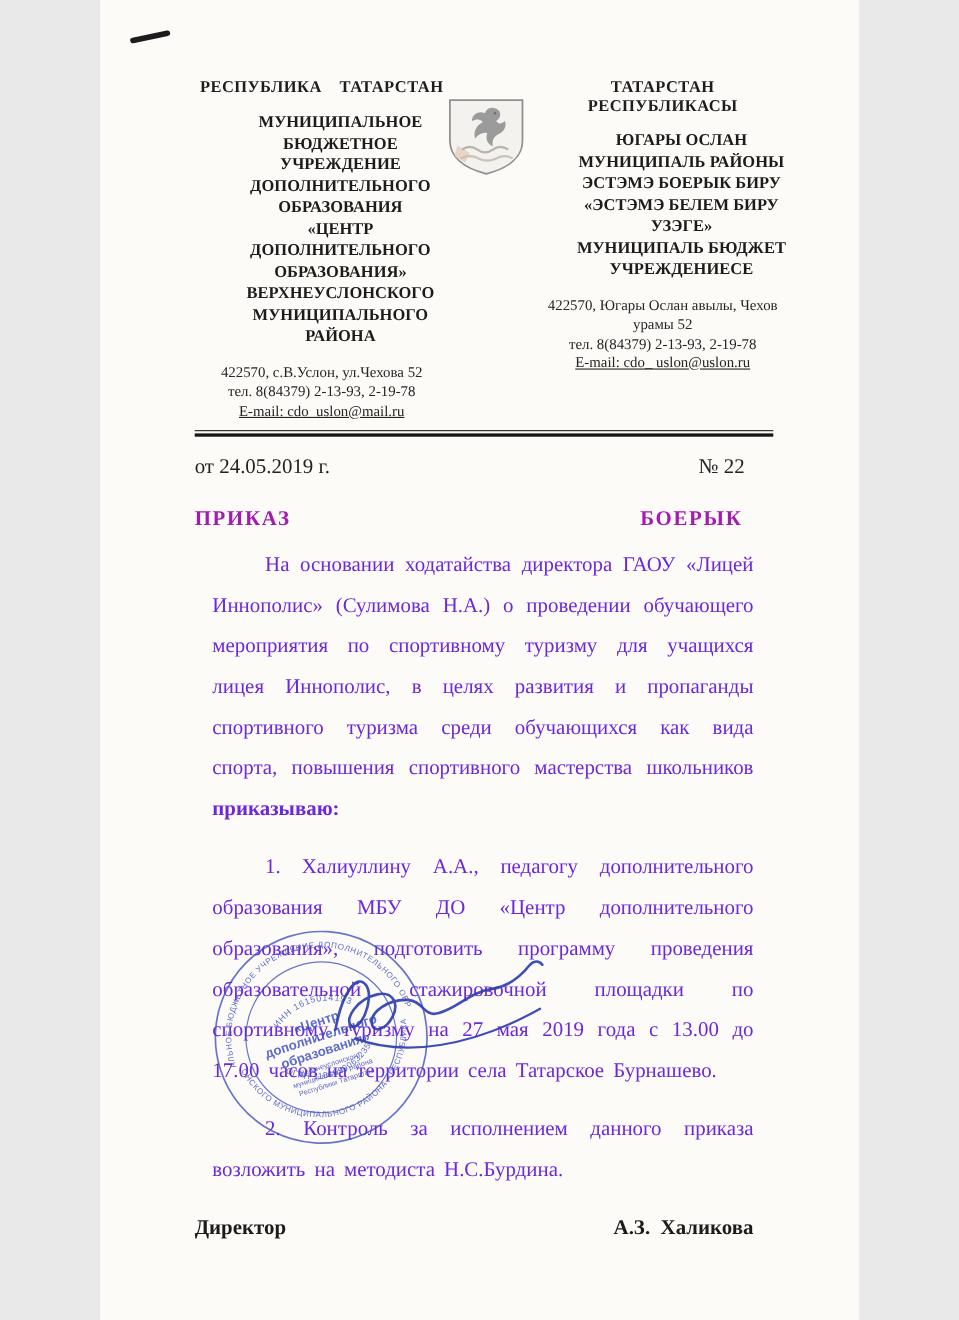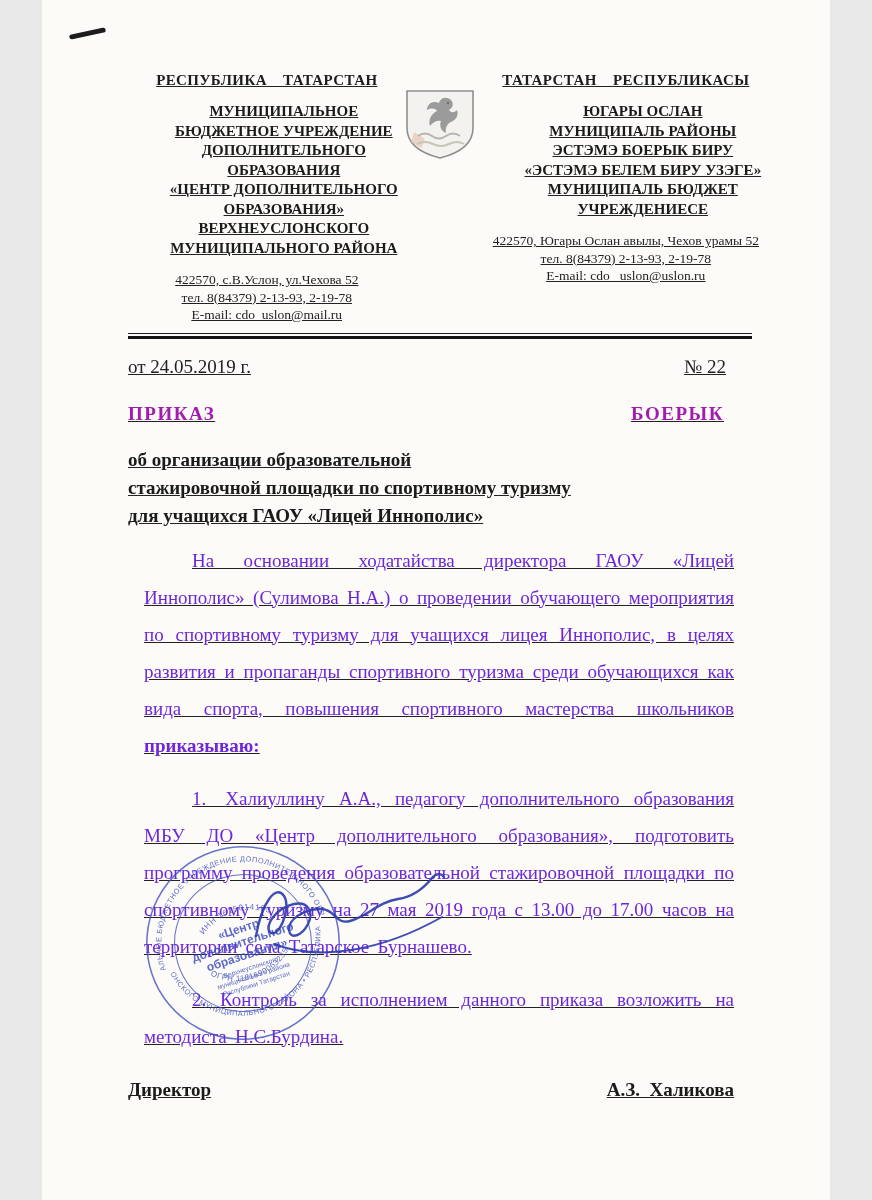--- a/index.html
+++ b/index.html
@@ -1,19 +1,19 @@
 <!DOCTYPE html>
 <html><head>
 <meta charset="utf-8">
 <style>
   html,body { margin:0; padding:0; background:#e9e9e9; }
   .page {
-    position:relative; width:788px; height:1200px; margin:0 auto;
+    position:relative; width:690px; height:1200px; margin:0 auto;
     background:#fcfbf8; overflow:hidden;
-    font-family:"Liberation Serif","DejaVu Serif",serif; color:#222;text-decoration:underline;
+    font-family:"Liberation Serif","DejaVu Serif",serif; color:#222;
   }
   .scan-dash {
     position:absolute; left:27px; top:31px; width:37px; height:5px;
     background:#1c1c1c; border-radius:3px; transform:rotate(-12deg);
   }
   .header { display:flex; padding:72px 56px 0 90px; }
   .hcol-left  { width:302px; text-align:center; }
   .hcol-center{ flex:1; display:flex; justify-content:center; align-items:flex-start; padding-top:16px; }
   .hcol-right { width:332px; text-align:center; }
   .country { font-weight:bold; font-size:15px; word-spacing:12px; letter-spacing:0.4px; color:#1d1d1d; }
@@ -93,25 +93,20 @@
     <div class="meta">
       <span>от 24.05.2019 г.</span>
       <span>№ 22</span>
     </div>
 
     <div class="titles">
       <span class="doc-title">ПРИКАЗ</span>
       <span class="doc-title">БОЕРЫК</span>
     </div>
 
-    <div class="subject">
-      <div>об организации образовательной</div>
-      <div>стажировочной площадки по спортивному туризму</div>
-      <div>для учащихся ГАОУ «Лицей Иннополис»</div>
-    </div>
 
     <p class="para first"><span>На основании ходатайства директора ГАОУ «Лицей Иннополис» (Сулимова Н.А.) о проведении обучающего мероприятия по спортивному туризму для учащихся лицея Иннополис, в целях развития и пропаганды спортивного туризма среди обучающихся как вида спорта, повышения спортивного мастерства школьников </span><b>приказываю:</b></p>
     <p class="para">1. Халиуллину А.А., педагогу дополнительного образования МБУ ДО «Центр дополнительного образования», подготовить программу проведения образовательной стажировочной площадки по спортивному туризму на 27 мая 2019 года с 13.00 до 17.00 часов на территории села Татарское Бурнашево.</p>
     <p class="para">2. Контроль за исполнением данного приказа возложить на методиста Н.С.Бурдина.</p>
 
     <div class="sign">
       <span>Директор</span>
       <span>А.З.&nbsp; Халикова</span>
     </div>
   </main>

